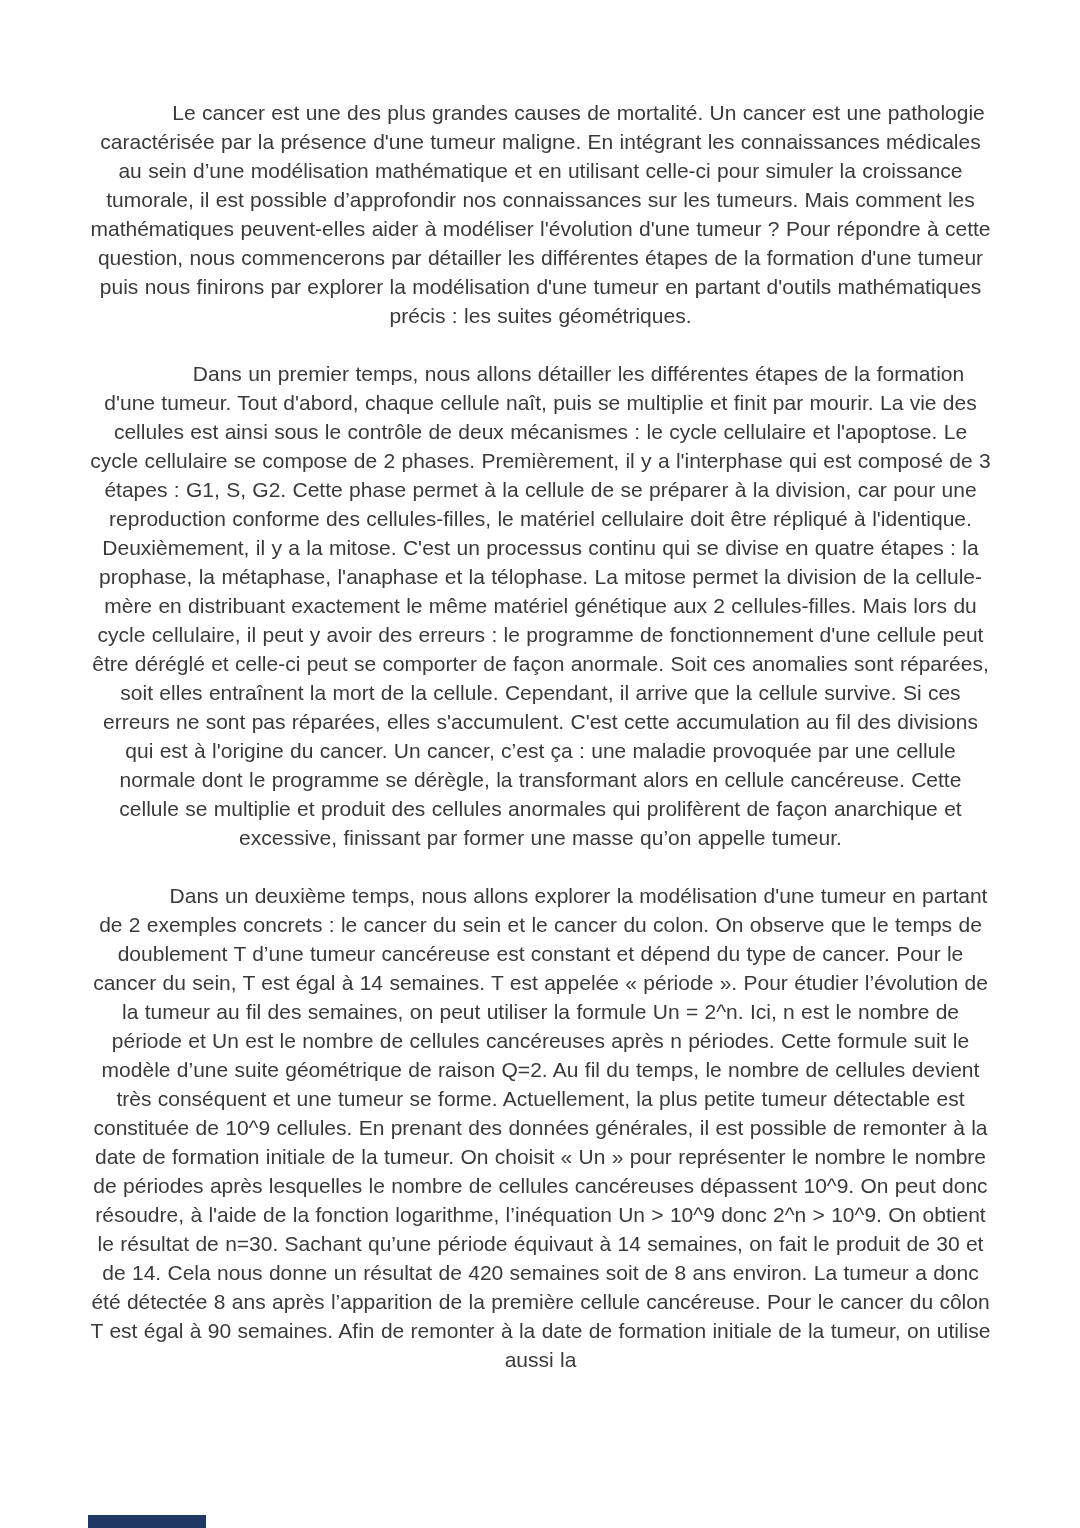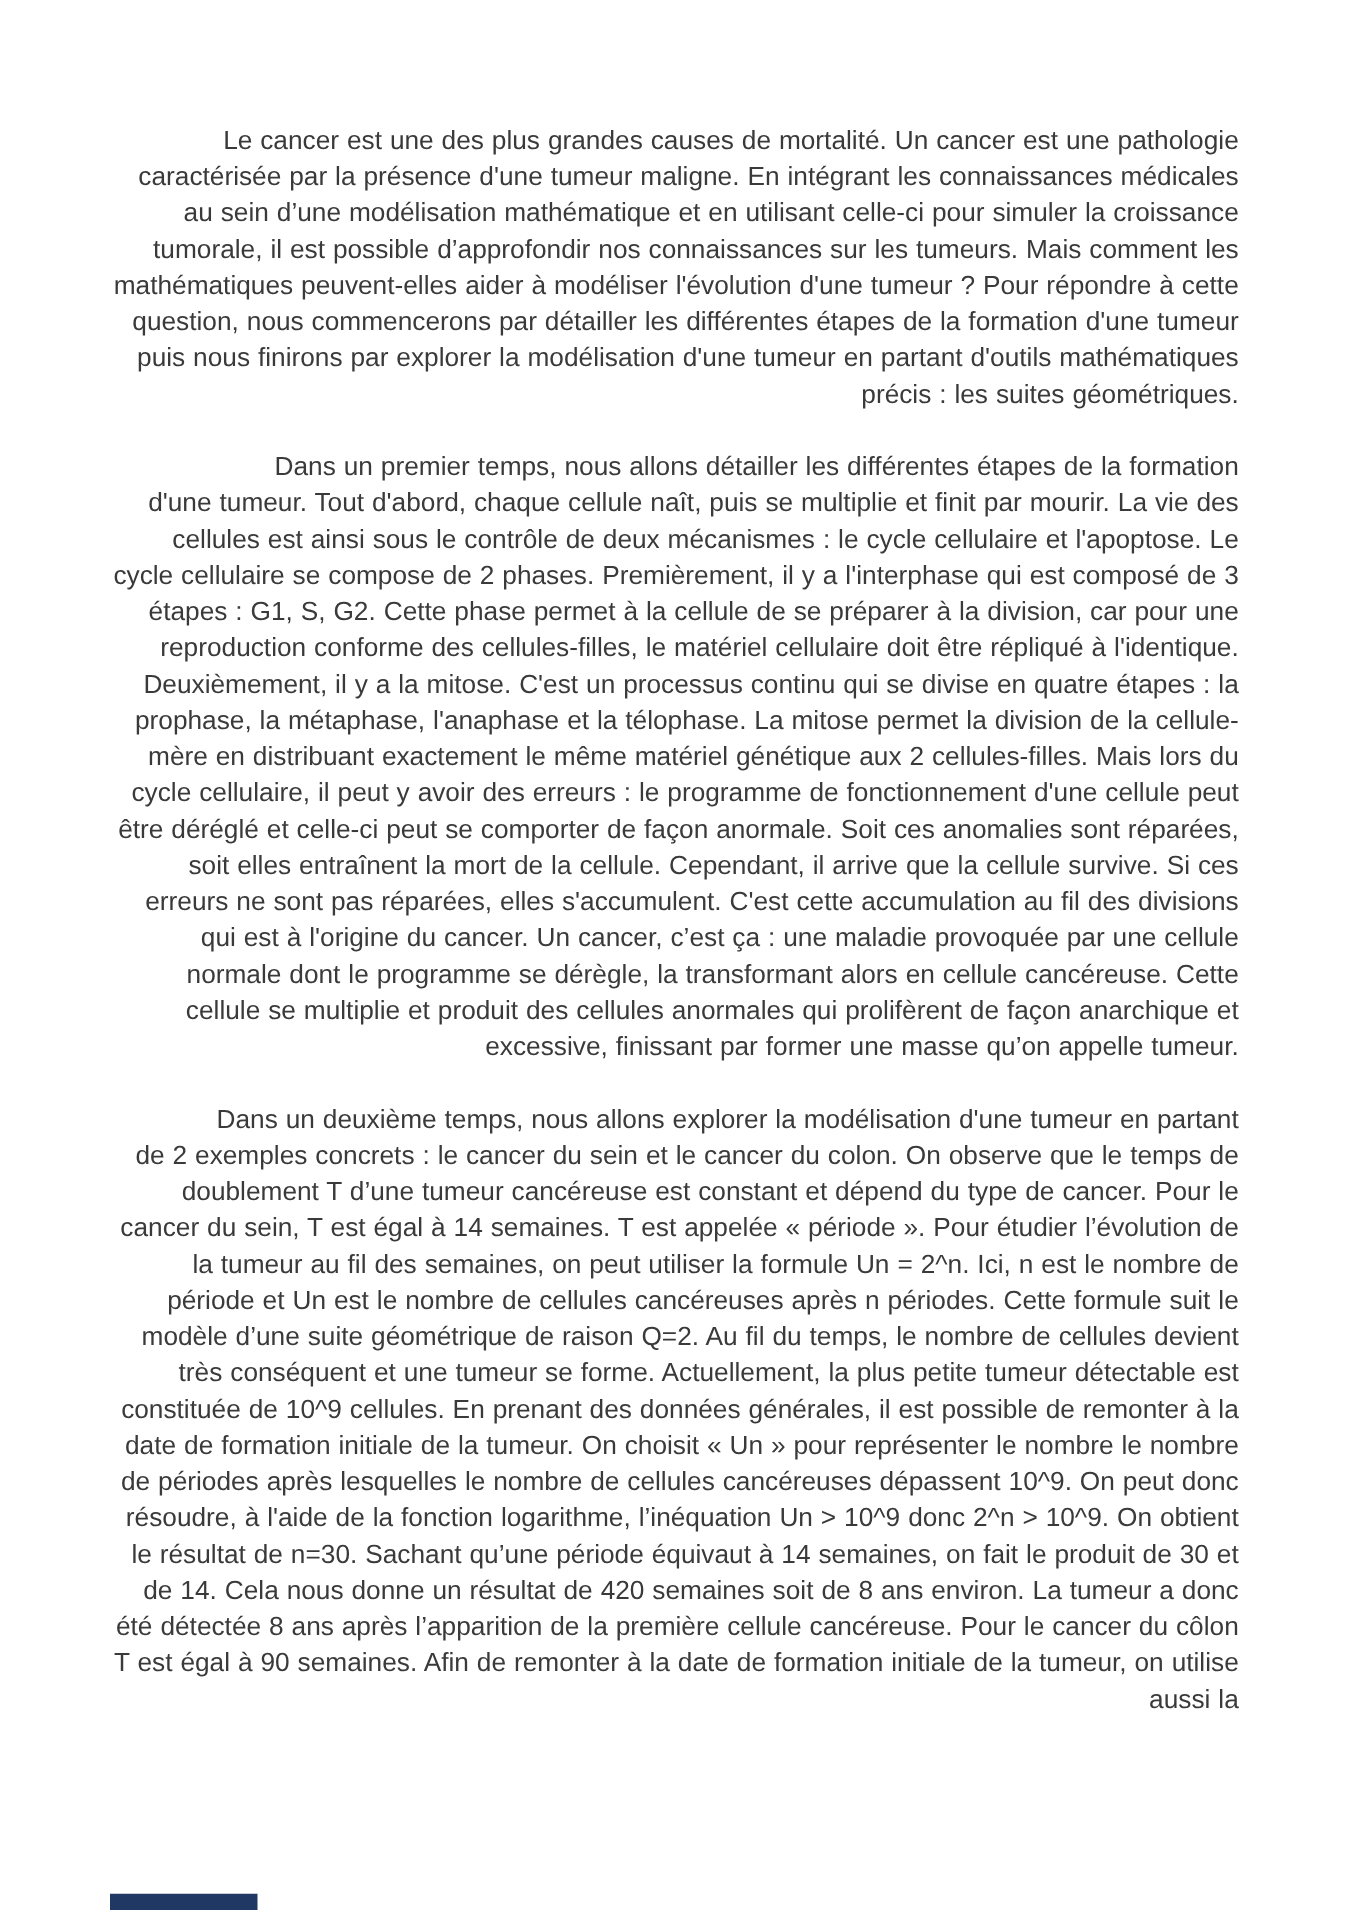--- a/index.html
+++ b/index.html
@@ -17,21 +17,21 @@
   .page {
     position: absolute;
     left: 90px;
     top: 98px;
     width: 901px;
   }
   .para {
     font-size: 21px;
     line-height: 29px;
     color: #3a3a3a;
-    text-align: right;
+    text-align: center;
     text-indent: 76px;
     margin: 0 0 29px 0;
     word-spacing: 0.5px;
   }
   .cut-edge {
     position: absolute;
     left: 88px;
     bottom: 0;
     width: 118px;
     height: 13px;

